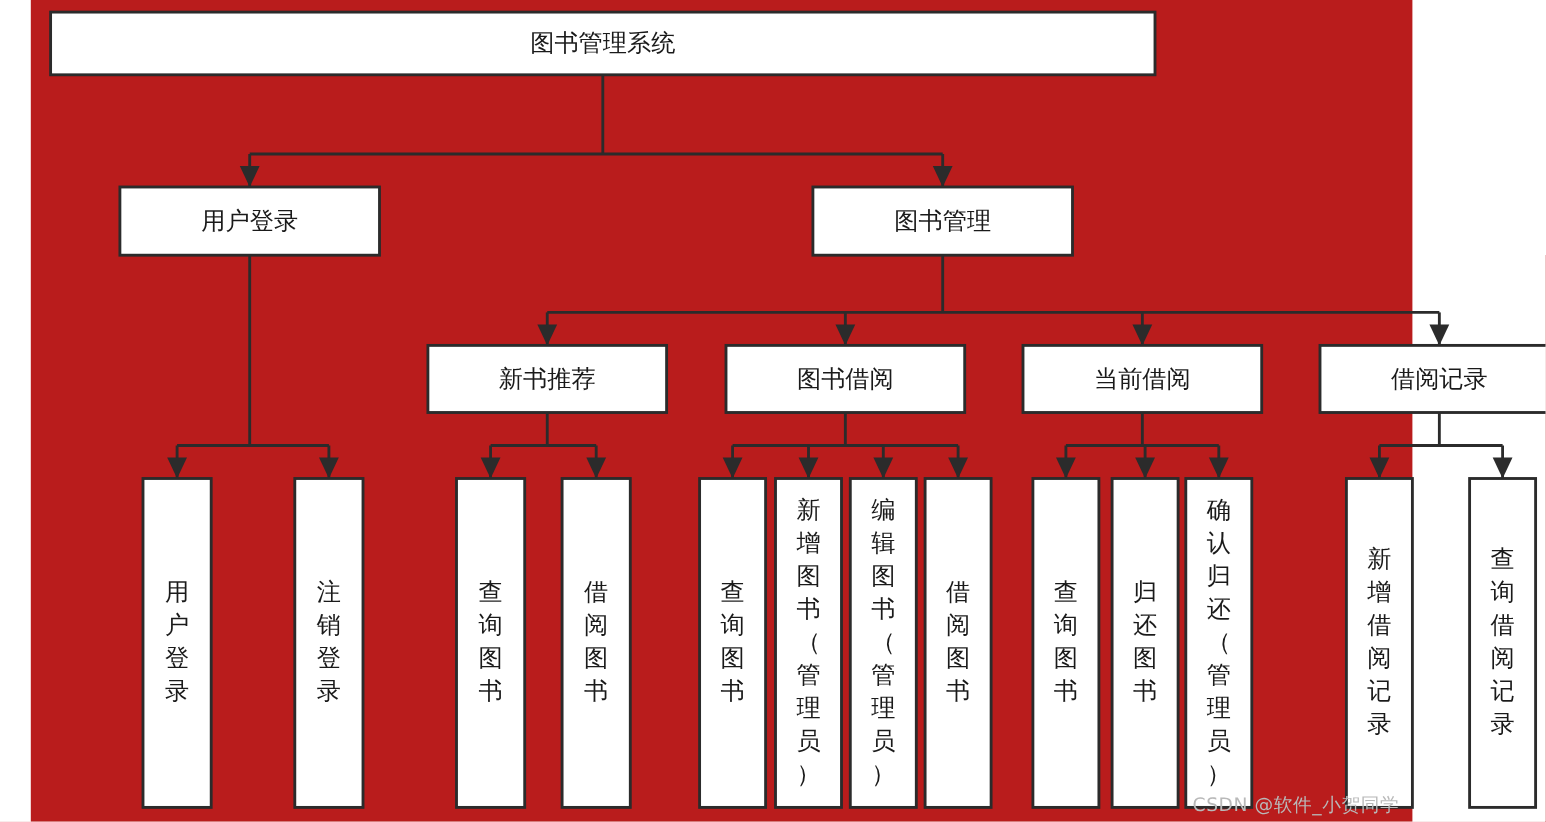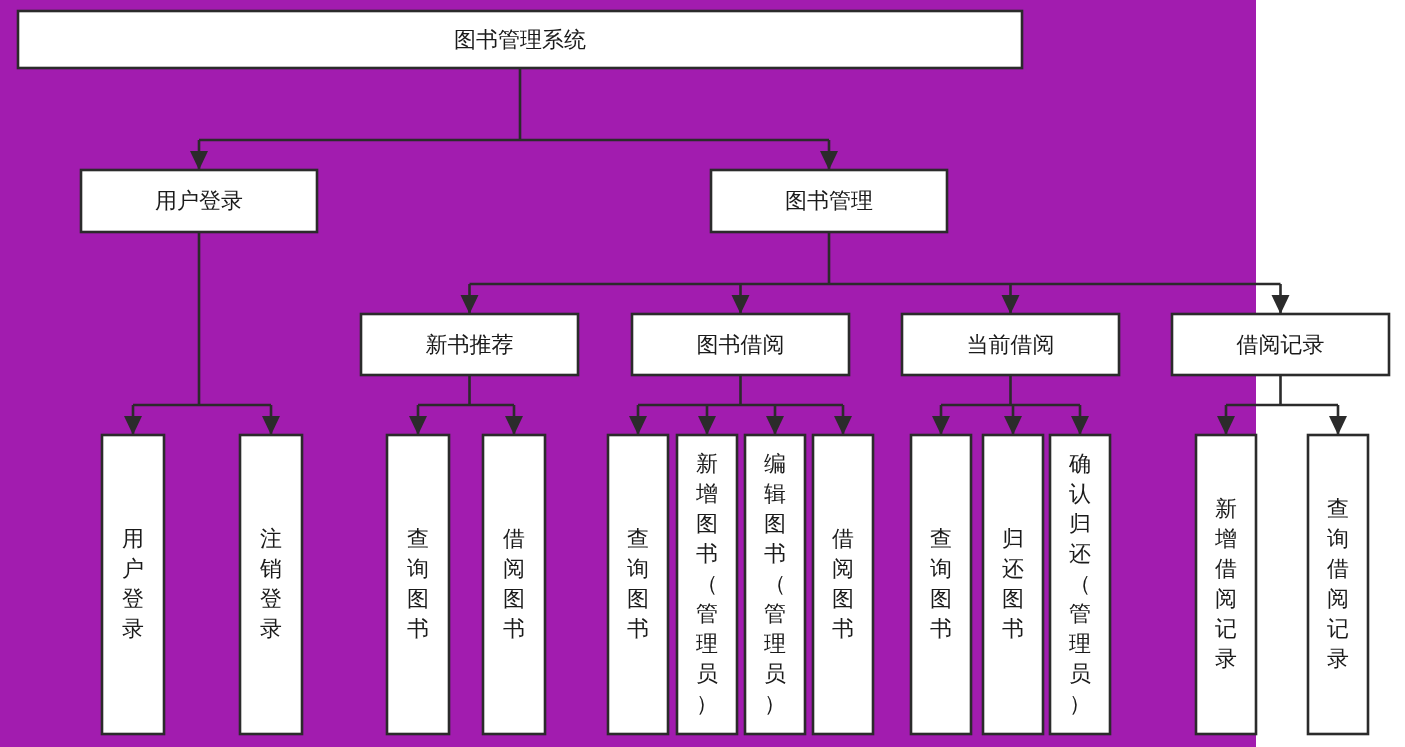--- a/index.html
+++ b/index.html
@@ -11,21 +11,22 @@
     width: 1405px;
     height: 747px;
     font-family: "DejaVu Sans", "Liberation Sans", sans-serif;
     overflow: hidden;
     position: relative;
   }
   #diagram-root {
     position: relative;
     width: 1256px;
     height: 747px;
-    background: #a21caf;
+    background: #b91c1c;
+    margin-left: 28px;
   }
   svg#flowchart {
     position: absolute;
     left: 0;
     top: 0;
     width: 1405px;
     height: 747px;
     display: block;
   }
   .node-box {
@@ -203,13 +204,14 @@
         <g>
           <rect x="1196" y="435" width="60" height="299" class="node-box"></rect>
           <text x="1226" y="515.5" class="node-label-v"><tspan x="1226" dy="0">新</tspan><tspan x="1226" dy="30">增</tspan><tspan x="1226" dy="30">借</tspan><tspan x="1226" dy="30">阅</tspan><tspan x="1226" dy="30">记</tspan><tspan x="1226" dy="30">录</tspan></text>
         </g>
         <g>
           <rect x="1308" y="435" width="60" height="299" class="node-box"></rect>
           <text x="1338" y="515.5" class="node-label-v"><tspan x="1338" dy="0">查</tspan><tspan x="1338" dy="30">询</tspan><tspan x="1338" dy="30">借</tspan><tspan x="1338" dy="30">阅</tspan><tspan x="1338" dy="30">记</tspan><tspan x="1338" dy="30">录</tspan></text>
         </g>
       </g>
   </svg>
+  <div class="watermark">CSDN @软件_小贺同学</div>
 </div>
 
 </body></html>

